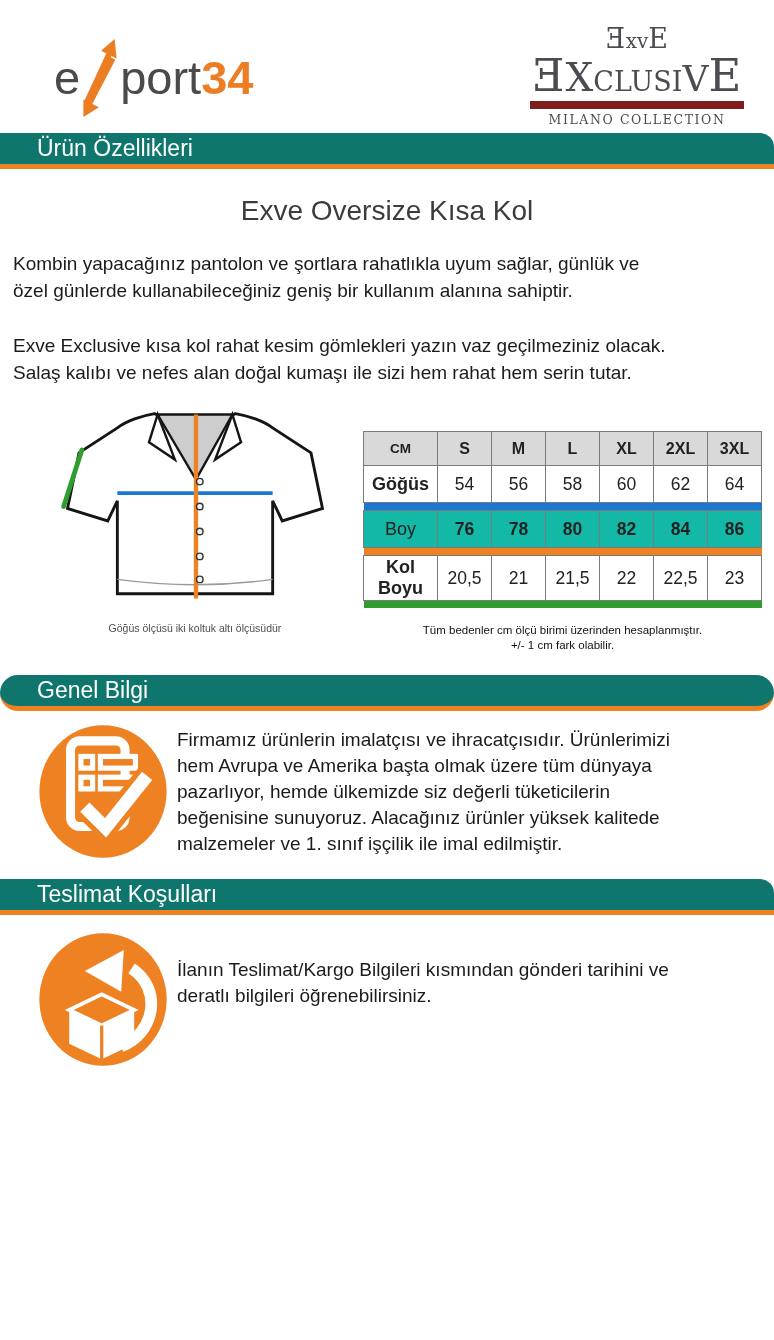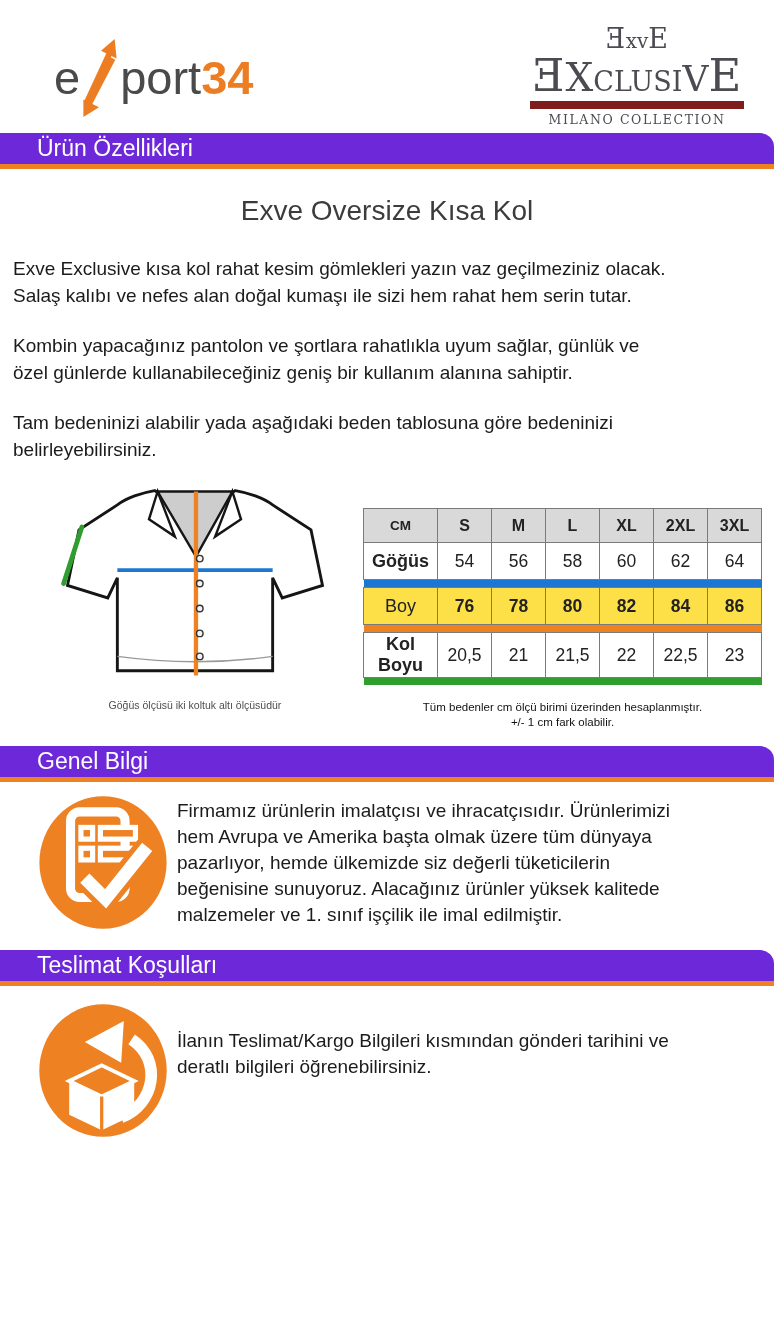--- a/index.html
+++ b/index.html
@@ -21,43 +21,43 @@
   .exve .l1 .small{font-size:20px;}
   .exve .l2{line-height:1;border-bottom:8px solid #7f1d1d;padding:0 3px 3px 3px;margin-top:1px;white-space:nowrap;}
   .exve .s1{font-size:45px;}
   .exve .s2{font-size:39px;}
   .exve .s3{font-size:27px;}
   .exve .s4{font-size:36px;}
   .exve .s5{font-size:45px;}
   .exve .l3{font-size:12.5px;letter-spacing:1.6px;margin-top:3px;}
 
   
-  .bar{background:#6d28d9;color:#ffffff;font-size:23px;line-height:31px;
+  .bar{background:#0f766e;color:#ffffff;font-size:23px;line-height:31px;
        padding-left:37px;border-radius:0 14px 0 0;border-bottom:5px solid #EE8122;}
-  .bar2{margin-top:16px;}
+  .bar2{margin-top:22px;border-radius:18px;}
   .bar3{margin-top:16px;}
 
   
   .title{font-size:28px;color:#3c3c3c;text-align:center;margin-top:26px;}
   .p{white-space:pre-line;font-size:19px;line-height:27px;margin:23px 14px 0 13px;}
   .p.first{margin-top:28px;}
 
   
   .figure-row{display:flex;margin-top:12px;}
   .shirt-box{width:312px;text-align:center;padding-top:3px;margin-left:39px;}
   .shirt-caption{font-size:10.5px;color:#4e4e4e;margin-top:4px;}
   .table-box{flex:1;padding-top:33px;}
   table.size{border-collapse:collapse;margin:0 auto;table-layout:fixed;width:398px;}
   table.size col.c0{width:74px;}
   table.size col.cn{width:54px;}
   .size th{background:#D9D9D9;border:1px solid #7a7a7a;font-size:16px;height:31px;font-weight:bold;color:#222;}
   .size th.cm{font-size:13.5px;}
   .size td{border:1px solid #7a7a7a;text-align:center;font-size:17.5px;height:34px;color:#222;}
   .size td.lbl{font-size:18px;font-weight:bold;}
-  .size tr.gray td{background:#fde047;font-weight:bold;}
+  .size tr.gray td{background:#14b8a6;font-weight:bold;}
   .size tr.gray td.lbl{font-weight:normal;}
   .size tr.sep td{border:none;height:7px;padding:0;}
   .size tr.sep-blue td{background:#1C76D2;}
   .size tr.sep-orange td{background:#EE8122;}
   .size tr.sep-green td{background:#2F9E2F;}
   .table-note{white-space:pre-line;text-align:center;font-size:11.5px;line-height:15px;margin-top:15px;color:#111;}
 
   
   .info{display:flex;margin:13px 10px 0 38px;}
   .info .iconbox{flex:0 0 130px;}
@@ -90,26 +90,24 @@
         <span class="s1">Ǝ</span><span class="s2">X</span><span class="s3">CLUSI</span><span class="s4">V</span><span class="s5">E</span>
       </div>
       <div class="l3">MILANO COLLECTION</div>
     </div>
   </div>
 
   <div class="bar">Ürün Özellikleri</div>
 
   <div class="title">Exve Oversize Kısa Kol</div>
 
+  <div class="p">Kombin yapacağınız pantolon ve şortlara rahatlıkla uyum sağlar, günlük ve
+özel günlerde kullanabileceğiniz geniş bir kullanım alanına sahiptir.</div>
   <div class="p first">Exve Exclusive kısa kol rahat kesim gömlekleri yazın vaz geçilmeziniz olacak.
 Salaş kalıbı ve nefes alan doğal kumaşı ile sizi hem rahat hem serin tutar.</div>
-  <div class="p">Kombin yapacağınız pantolon ve şortlara rahatlıkla uyum sağlar, günlük ve
-özel günlerde kullanabileceğiniz geniş bir kullanım alanına sahiptir.</div>
-  <div class="p">Tam bedeninizi alabilir yada aşağıdaki beden tablosuna göre bedeninizi
-belirleyebilirsiniz.</div>
 
   <div class="figure-row">
     <div class="shirt-box">
       <svg viewBox="0 0 290 222" width="278" height="213">
         <path d="M103,13 C90,15 73,21 64,28 L24,54 L12,112 L54,125 L64,104 L64,201 L226,201 L226,104 L236,125 L278,112 L266,54 L226,28 C217,21 200,15 187,13 C170,26 120,26 103,13 Z" fill="#ffffff" stroke="#151515" stroke-width="3"></path>
         <path d="M106,14 L184,14 L146,82 Z" fill="#cdcdcd" stroke="#151515" stroke-width="2.5"></path>
         <path d="M106,14 L97,43 L124,61 Z" fill="#ffffff" stroke="#151515" stroke-width="2.5"></path>
         <path d="M184,14 L193,43 L166,61 Z" fill="#ffffff" stroke="#151515" stroke-width="2.5"></path>
         <path d="M64,186 Q145,197 226,186" fill="none" stroke="#999999" stroke-width="1.5"></path>
         <line x1="64" y1="96" x2="226" y2="96" stroke="#1C76D2" stroke-width="4"></line>

